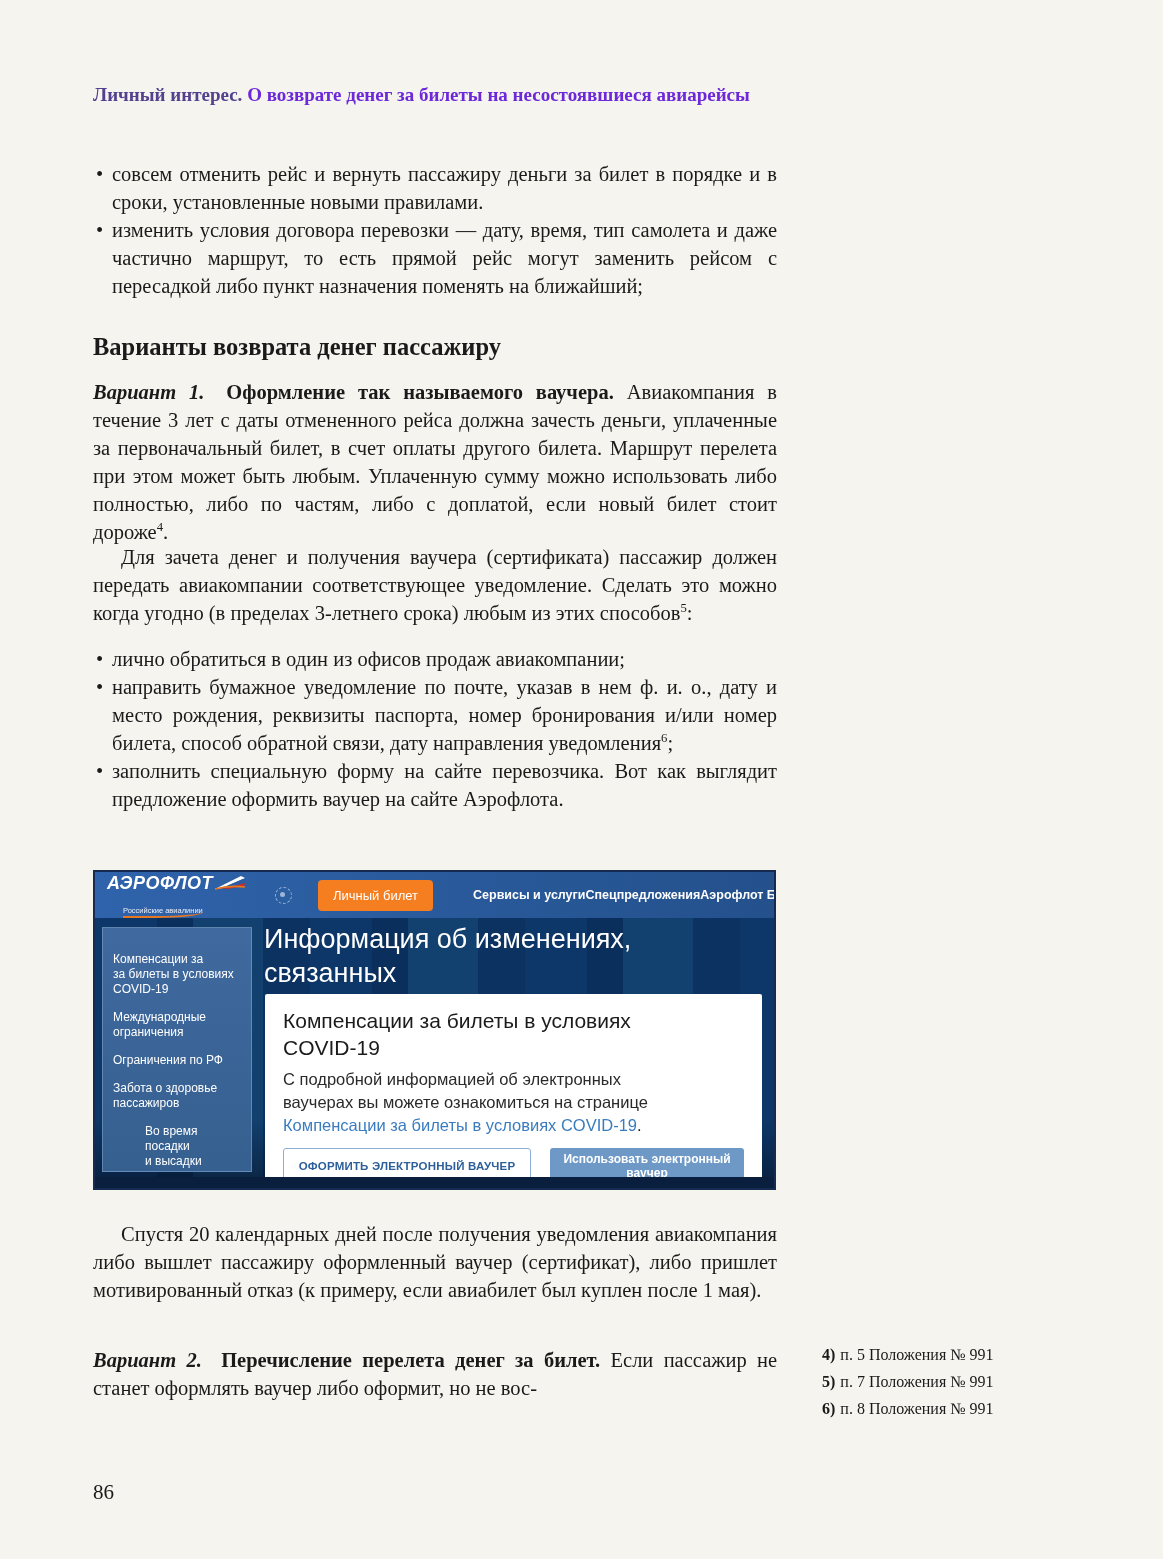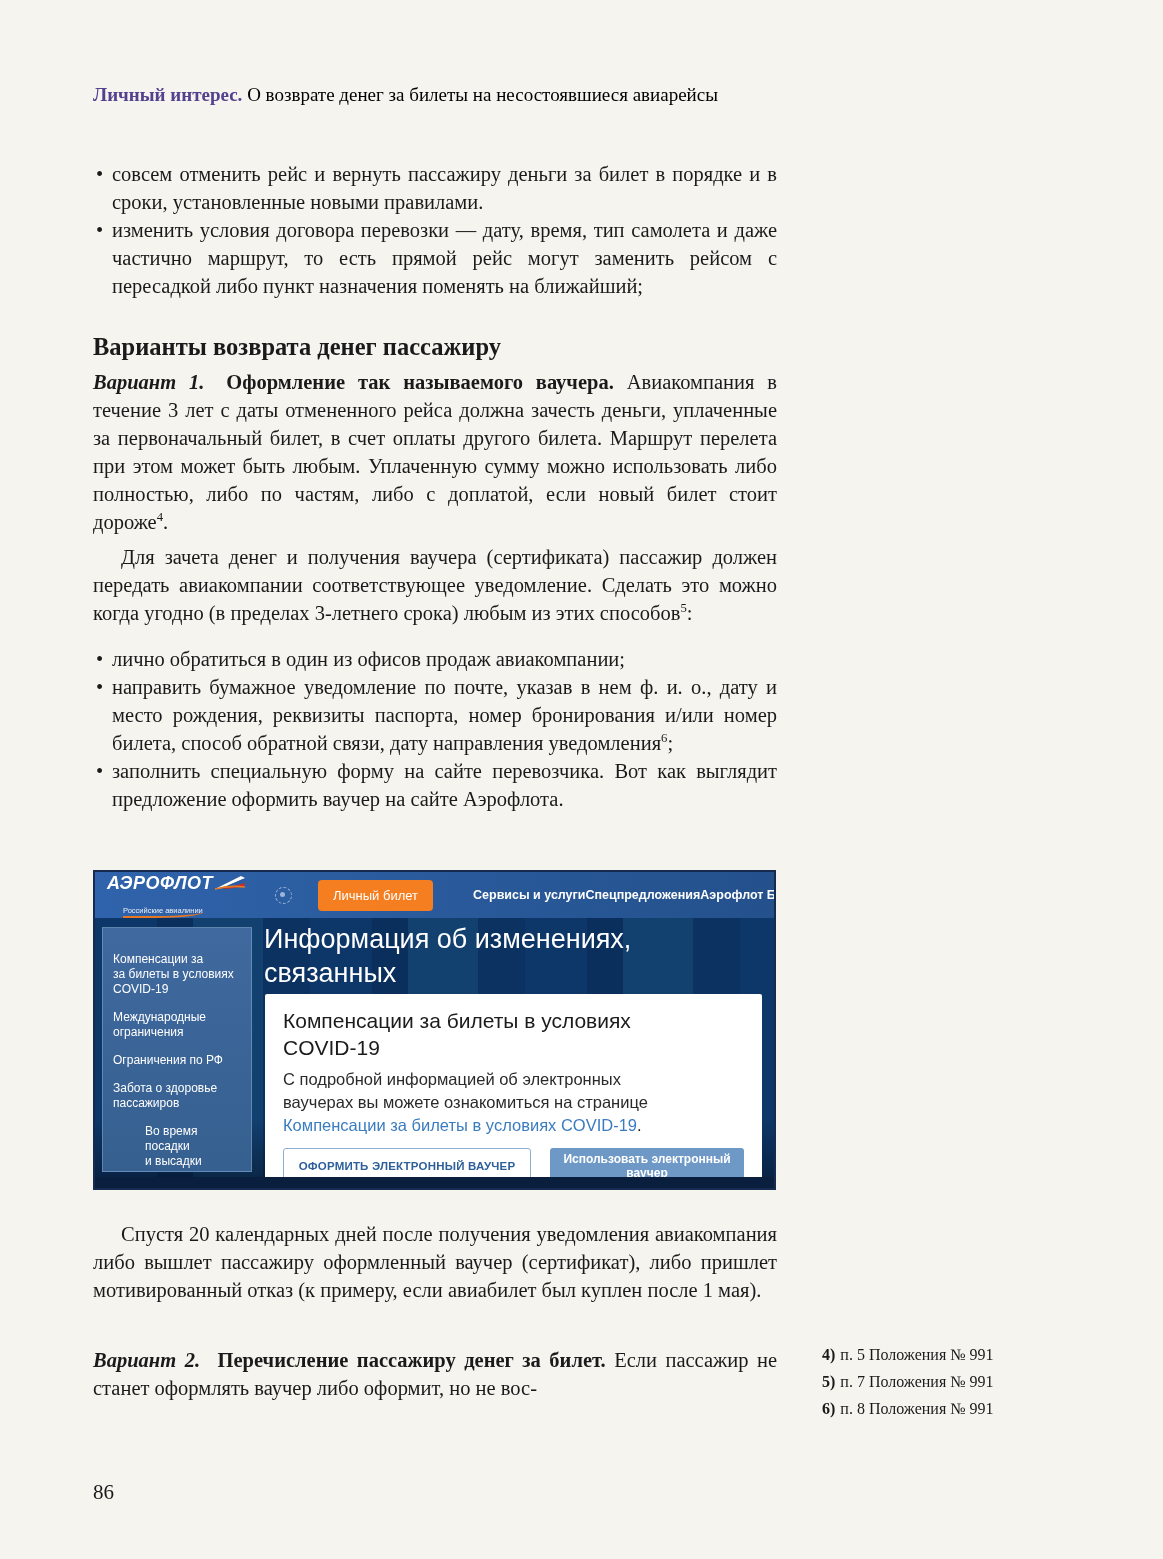--- a/index.html
+++ b/index.html
@@ -7,21 +7,21 @@
     width:1163px;height:1559px;position:relative;
     background:#f5f4ef;
     font-family:"Liberation Serif","DejaVu Serif",serif;
     color:#1a1a1a;
     -webkit-font-smoothing:antialiased;
   }
   .abs{position:absolute;}
   
   .runhead{left:93px;top:84px;width:900px;font-size:19px;}
   .runhead .kicker{color:#53418e;font-weight:bold;}
-  .runhead .runtitle{color:#000000;}
+  .runhead .runtitle{color:#6d28d9;font-weight:bold;}
   
   .txt{left:93px;width:684px;font-size:20.5px;line-height:28px;text-align:justify;}
   sup{font-size:0.62em;line-height:0;vertical-align:super;}
   ul.bullets{list-style:none;margin:0;padding:0;}
   ul.bullets li{position:relative;padding-left:19px;margin:0;}
   ul.bullets li::before{content:"\2022";position:absolute;left:3px;}
   .section-heading{left:93px;top:333px;width:684px;font-size:24.5px;font-weight:bold;}
   .variant .vlabel{font-weight:bold;font-style:italic;margin-right:9px;}
   .variant b{font-weight:bold;}
   .indent1{text-indent:28px;}
@@ -95,21 +95,21 @@
   <span class="runtitle">О возврате денег за билеты на несостоявшиеся авиарейсы</span>
 </div>
 
 <ul class="abs txt bullets" style="top:160px;">
   <li><span>совсем отменить рейс и вернуть пассажиру деньги за билет в порядке и в сроки, установленные новыми правилами.</span></li>
   <li><span>изменить условия договора перевозки — дату, время, тип самолета и даже частично маршрут, то есть прямой рейс могут заменить рейсом с пересадкой либо пункт назначения поменять на ближайший;</span></li>
 </ul>
 
 <h2 class="abs section-heading" style="margin:0;">Варианты возврата денег пассажиру</h2>
 
-<p class="abs txt variant" style="top:368px;margin:0;">
+<p class="abs txt variant" style="top:378px;margin:0;">
   <em class="vlabel">Вариант 1.</em>
   <b>Оформление так называемого ваучера.</b>
   <span>Авиакомпания в течение 3 лет с даты отмененного рейса должна зачесть деньги, уплаченные за первоначальный билет, в счет оплаты другого билета. Маршрут перелета при этом может быть любым. Уплаченную сумму можно использовать либо полностью, либо по частям, либо с доплатой, если новый билет стоит дороже</span><sup>4</sup><span>.</span>
 </p>
 
 <p class="abs txt indent1" style="top:543px;margin:0;">
   <span>Для зачета денег и получения ваучера (сертификата) пассажир должен передать авиакомпании соответствующее уведомление. Сделать это можно когда угодно (в пределах 3-летнего срока) любым из этих способов</span><sup>5</sup><span>:</span>
 </p>
 
 <ul class="abs txt bullets" style="top:645px;">
@@ -176,21 +176,21 @@
     </div>
   </div>
 
   <div class="shot-footer"></div>
 </div>
 
 <p class="abs txt indent1" style="top:1220px;margin:0;">Спустя 20 календарных дней после получения уведомления авиакомпания либо вышлет пассажиру оформленный ваучер (сертификат), либо пришлет мотивированный отказ (к примеру, если авиабилет был куплен после 1 мая).</p>
 
 <p class="abs txt variant" style="top:1346px;margin:0;">
   <em class="vlabel">Вариант 2.</em>
-  <b>Перечисление пассажиру денег за билет.</b>
+  <b>Перечисление перелета денег за билет.</b>
   <span>Если пассажир не станет оформлять ваучер либо оформит, но не вос-</span>
 </p>
 
 <div class="abs footnotes">
   <div><span class="fn-num">4)</span><span>п. 5 Положения № 991</span></div>
   <div><span class="fn-num">5)</span><span>п. 7 Положения № 991</span></div>
   <div><span class="fn-num">6)</span><span>п. 8 Положения № 991</span></div>
 </div>
 
 <div class="abs pagenum">86</div>

